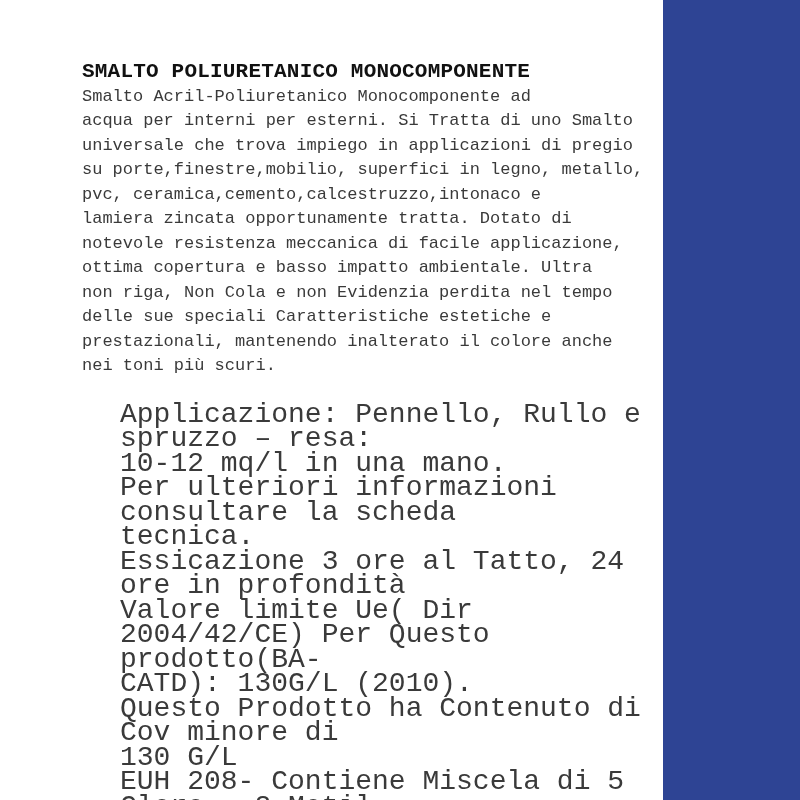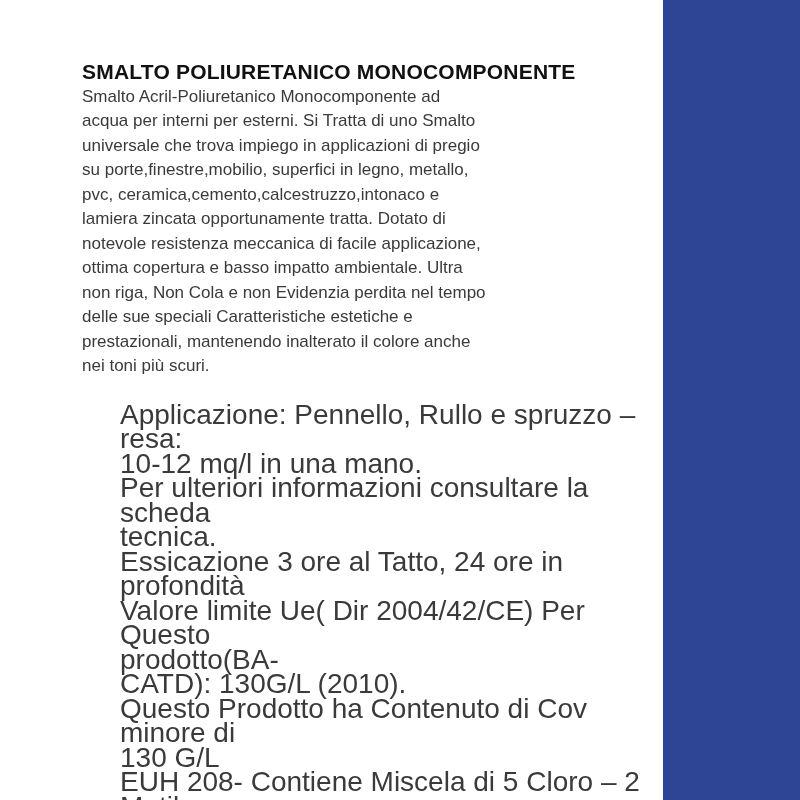--- a/index.html
+++ b/index.html
@@ -6,21 +6,21 @@
     margin: 0;
     padding: 0;
     background: #ffffff;
   }
   .page {
     position: relative;
     width: 800px;
     height: 800px;
     background: #ffffff;
     overflow: hidden;
-    font-family: Liberation Sans, sans-serif;
+    font-family: Liberation Mono, monospace;
   }
   .accent-bar {
     position: absolute;
     top: 0;
     right: 0;
     width: 137px;
     height: 800px;
     background: #2E4494;
   }
   .content {

